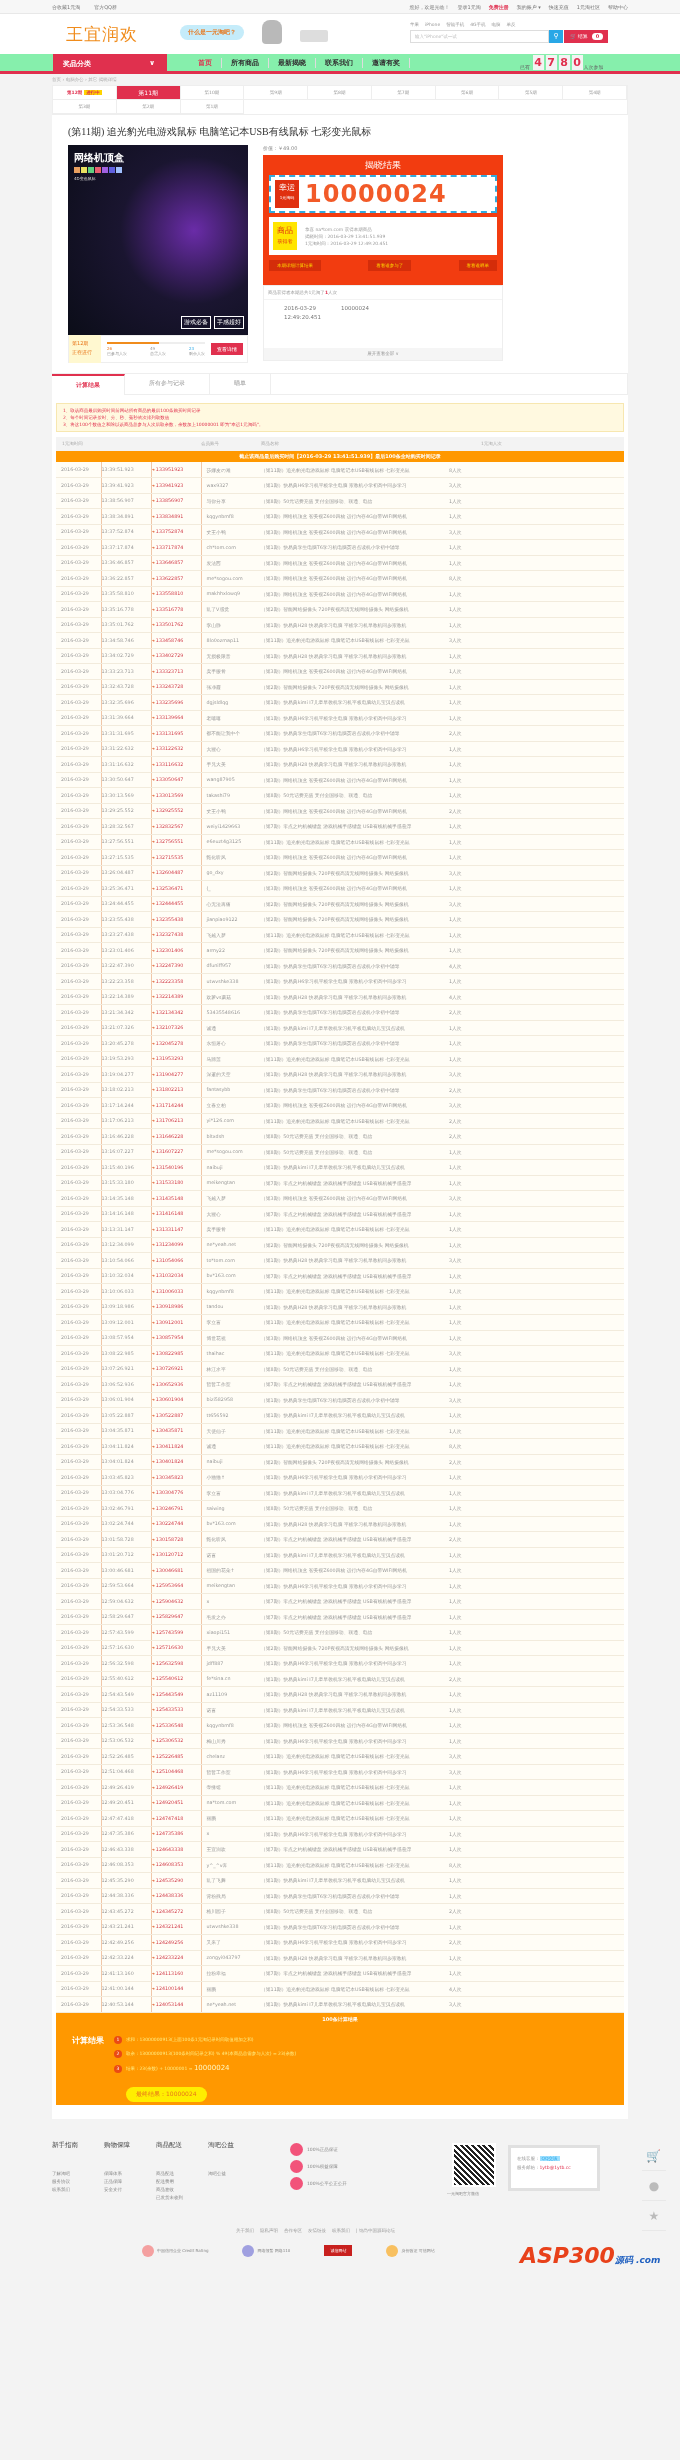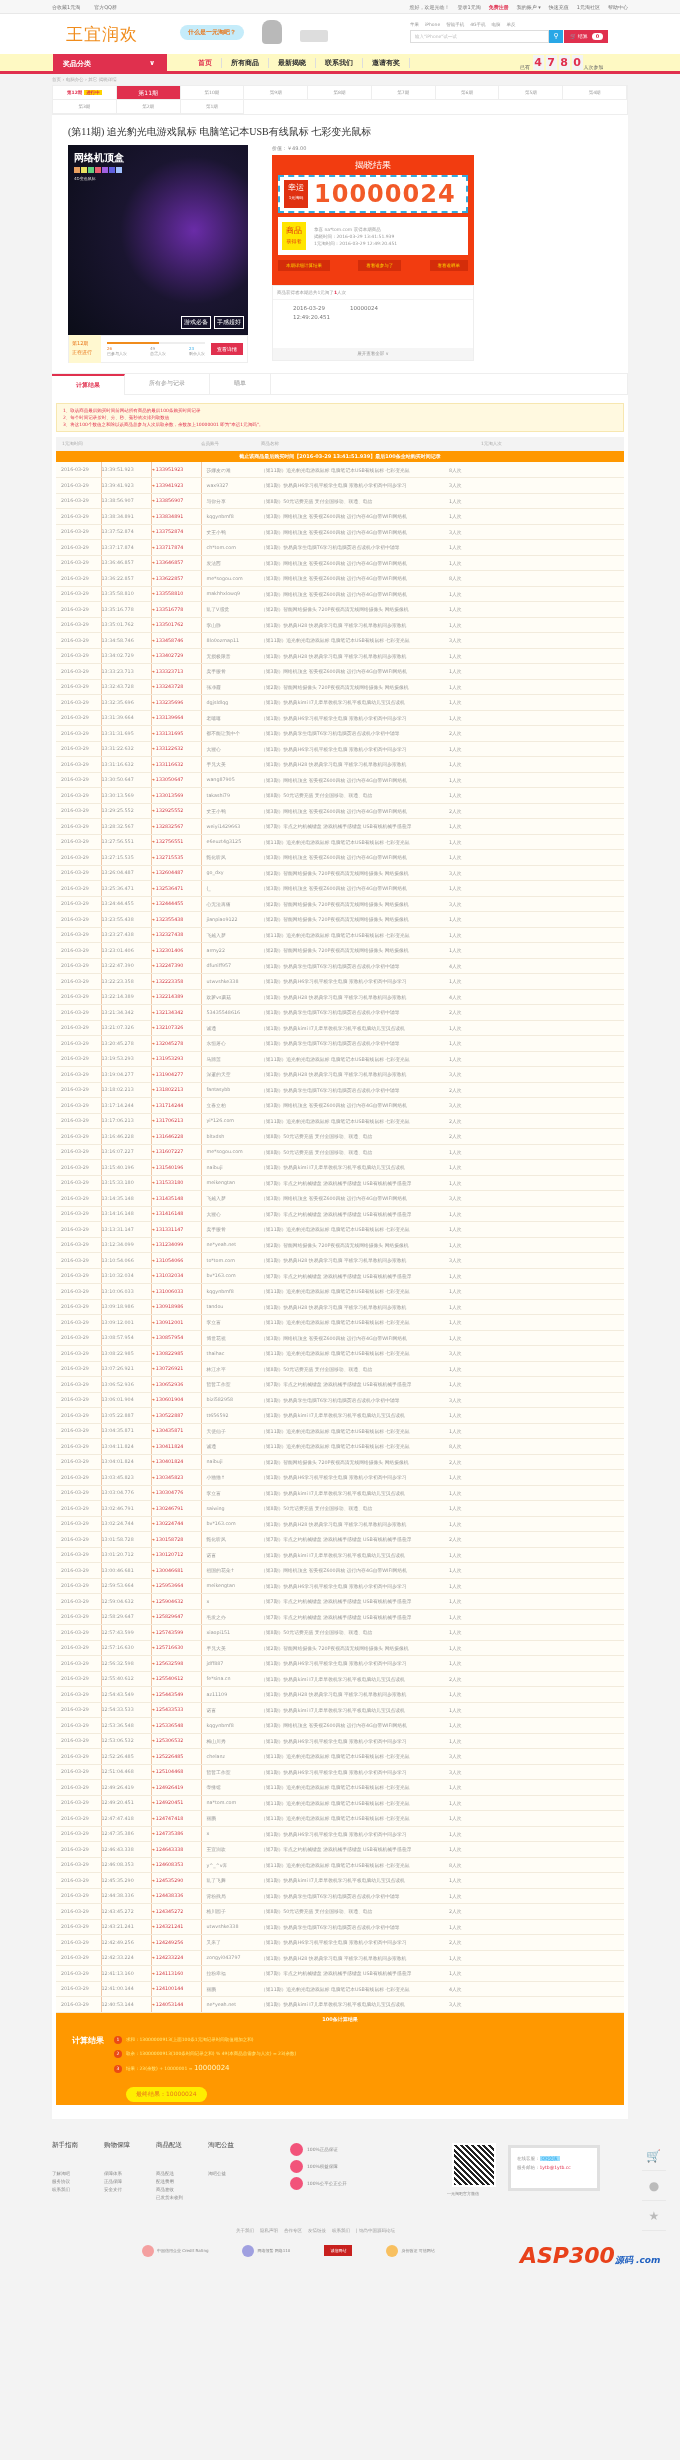--- a/index.html
+++ b/index.html
@@ -12,21 +12,21 @@
 .logo{position:absolute;left:66px;top:9px;font-size:17px;color:#f08c1c;font-family:"DejaVu Sans",sans-serif;letter-spacing:1px}
 .bubble{position:absolute;left:180px;top:11px;background:#c5ecfa;border-radius:9px;padding:3px 8px;font-size:6px;color:#e8761a;font-weight:bold}
 .mascot{position:absolute;left:262px;top:6px;width:20px;height:24px;background:#b9b9b9;border-radius:8px 8px 4px 4px}
 .devices{position:absolute;left:300px;top:16px;width:28px;height:12px;background:#ddd;border-radius:2px}
 .hotkw{position:absolute;left:410px;top:8px;font-size:4.5px;color:#999}
 .hotkw span{margin-right:6px}
 .search{position:absolute;left:410px;top:16px;width:139px;height:13px;border:1px solid #ddd;font-size:4.5px;color:#bbb;padding:3px 4px}
 .sbtn{position:absolute;left:549px;top:16px;width:14px;height:13px;background:#29a7e6;color:#fff;font-size:7px;text-align:center;line-height:13px}
 .cart{position:absolute;left:564px;top:16px;width:44px;height:13px;background:#e0304e;color:#fff;font-size:5px;line-height:13px;padding-left:6px}
 .cart b{display:inline-block;background:#fff;color:#e0304e;border-radius:4px;padding:0 4px;margin-left:4px;line-height:7px}
-.nav{height:20px;background:#fef9c3;border-bottom:3px solid #e0304e;position:relative}
+.nav{height:20px;background:#86efac;border-bottom:3px solid #e0304e;position:relative}
 .cat{position:absolute;left:53px;top:0;width:114px;height:20px;background:#e0304e;color:#fff;font-size:7px;font-weight:bold;padding:5px 10px}
 .cat i{position:absolute;right:12px;top:5px;font-style:normal}
 .navitems{position:absolute;left:189px;top:4px;display:flex}
 .navitems span{font-size:7px;color:#333;font-weight:bold;padding:0 9px;border-right:1px solid #ddd}
 .navitems span.on{color:#e0304e}
 .counter{position:absolute;left:520px;top:1px;display:flex;align-items:flex-end;font-size:5px;color:#666}
 .counter b{display:inline-block;width:11px;height:15px;background:#f3f3f3;color:#e0304e;font-size:11px;text-align:center;margin:0 1px;line-height:15px}
 .crumb{padding:3px 52px;font-size:4.5px;color:#aaa}
 .wrap{margin:0 52px;background:#fff}
 .periods{border:1px solid #eee;display:grid;grid-template-columns:repeat(9,1fr);font-size:4.5px;color:#999;margin-bottom:4px}
@@ -44,21 +44,21 @@
 .pic .t2{position:absolute;left:6px;top:31px;color:#ddd;font-size:4px}
 .pic .tags{position:absolute;right:4px;bottom:6px;display:flex;gap:3px}
 .pic .tags span{border:1px solid #fff;color:#fff;font-size:6px;padding:1px 2px}
 .pbar{height:28px;background:#fff;display:flex;align-items:center;border:1px solid #eee}
 .pbar .p12{background:#fff8d0;color:#e8761a;font-size:5px;width:32px;height:28px;padding:4px 3px;line-height:9px}
 .pbar .prog{flex:1;padding:0 6px}
 .pbar .bar{height:2px;background:#eee;position:relative}
 .pbar .bar i{position:absolute;left:0;top:0;height:2px;background:#f08c1c;width:53%}
 .pbar .nums{display:flex;justify-content:space-between;font-size:4px;color:#999;margin-top:2px}
 .pbar .btn{background:#e0304e;color:#fff;font-size:5px;padding:3px 6px;margin-right:4px}
-.pinfo{margin-left:24px;width:202px}
+.pinfo{margin-left:15px;width:240px}
 .price{font-size:5px;color:#888;margin-bottom:4px}
 .reveal{background:#f23c10;padding:4px 6px 6px;height:130px}
 .reveal h3{text-align:center;color:#fff;font-size:9px;font-weight:normal;margin-bottom:3px}
 .lucky{background:#fff;border:2px dashed #33aadd;height:38px;display:flex;align-items:center;padding:0 4px}
 .lucky .tag{background:#e03010;color:#fff;width:24px;height:28px;font-size:8px;text-align:center;line-height:10px;padding-top:3px}
 .lucky .tag small{display:block;font-size:4px}
 .lucky .num{font-size:24px;color:#f25a28;font-weight:bold;margin-left:6px;letter-spacing:1px}
 .winner{background:#fff;margin-top:4px;height:38px;display:flex;align-items:center;padding:0 4px}
 .winner .tag{background:#ffe500;color:#e03010;width:24px;height:28px;font-size:8px;text-align:center;line-height:11px;padding-top:3px}
 .winner .tag small{display:block;font-size:5px}

